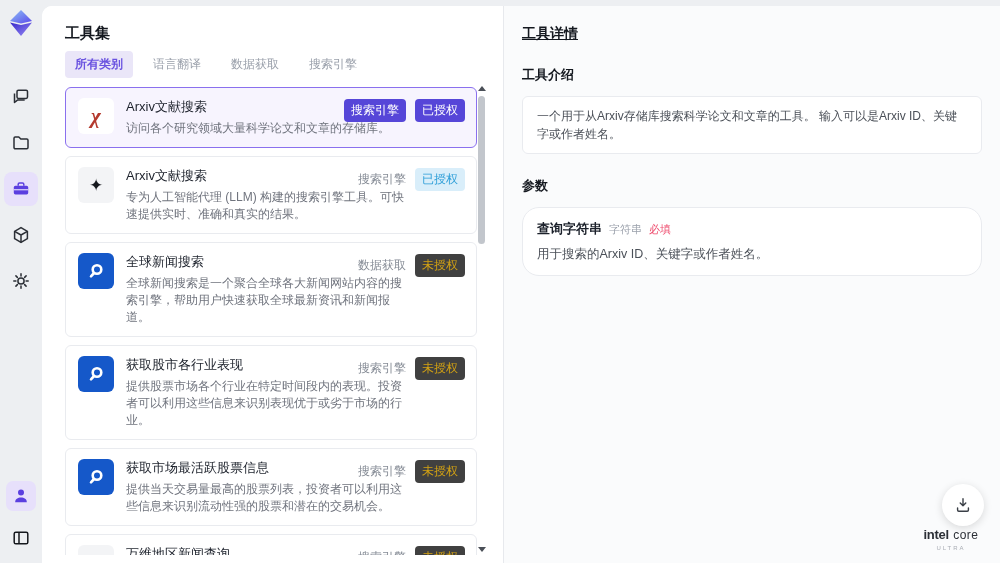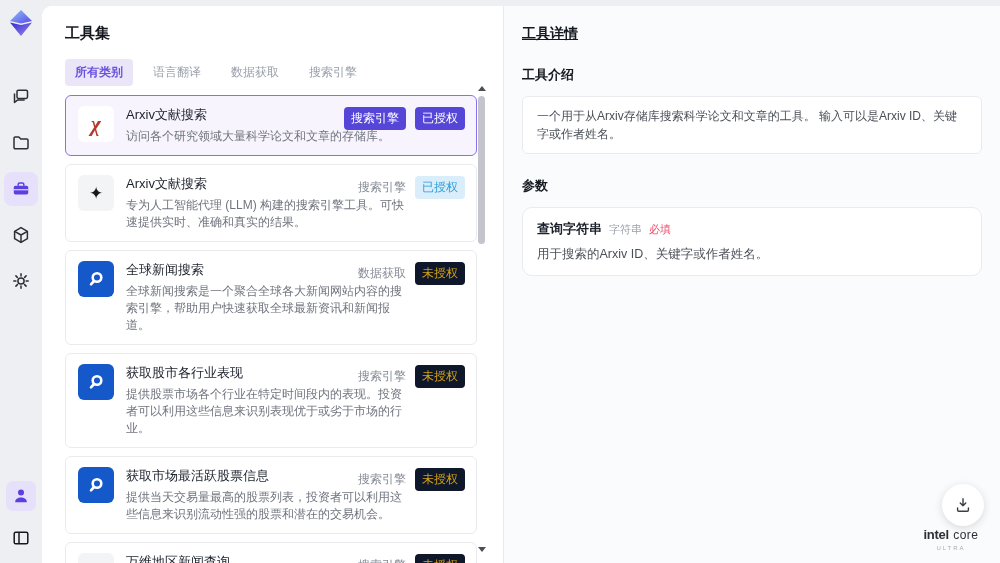--- a/index.html
+++ b/index.html
@@ -17,54 +17,54 @@
   .rail-btn svg { width:20px; height:20px; }
   .rail-btn.active { background:#e7e0fb; }
   .rail-bottom { position:absolute; bottom:8px; left:0; width:42px; display:flex; flex-direction:column; align-items:center; gap:10px; }
   .rail-btn.profile { background:#e7e0fb; width:30px; height:30px; border-radius:7px; }
   
   .sheet { position:absolute; left:42px; top:6px; right:0; bottom:0; background:#ffffff; border-top-left-radius:10px; overflow:hidden; }
   .left-pane { position:absolute; left:0; top:0; width:461px; bottom:0; background:#fff; }
   .pane-pad { padding:18px 0 0 23px; }
   .page-title { font-size:15px; font-weight:bold; color:#14181f; }
   
-  .tabs { margin-top:16px; display:flex; align-items:center; gap:10px;text-align:right; }
+  .tabs { margin-top:8px; display:flex; align-items:center; gap:10px;text-align:right; }
   .tab { font-size:12px; color:#9aa0ab; padding:5px 10px; border-radius:4px; cursor:pointer; white-space:nowrap; }
   .tab.active { background:#eae6f8; color:#6a52e0; font-weight:bold; }
   
   .list { margin-top:9px; width:412px; height:468px; overflow:hidden; position:relative; }
   .card { position:relative; background:#fff; border:1px solid #e9ebef; border-radius:6px; padding:10px 12px; margin-bottom:8px; display:flex; cursor:pointer; }
   .card.selected { border:1.5px solid #8a70ee; background:#f7f4fe; }
   .card-icon { width:36px; height:36px; border-radius:6px; background:#f3f4f6; flex:0 0 36px;
                display:flex; align-items:center; justify-content:center; overflow:hidden; }
   .card.selected .card-icon { background:#ffffff; }
   .icon-arxiv { font-family:"Liberation Serif","DejaVu Serif",serif; font-style:italic; font-weight:bold; font-size:21px; color:#b43a2e; }
   .icon-tavily { font-size:17px; color:#15181d; }
   .icon-blue { background:#1558c9; }
   .card-body { margin-left:12px; min-width:0; }
   .card-title { font-size:13px; font-weight:normal; color:#1c212b; margin-bottom:4px; }
   .card-desc { font-size:12px; color:#70747e; line-height:17px; max-width:282px; }
   .card-tags { position:absolute; top:11px; right:11px; display:flex; align-items:center; gap:9px; }
   .tag { font-size:12px; border-radius:4px; padding:3px 7px; white-space:nowrap; }
   .tag-purple { background:#5646d8; color:#ffffff; }
   .tag-blue { background:#d9eefa; color:#2f9fd8; }
-  .tag-yellow { background:#0f172a; color:#d2a113;font-family:Liberation Mono, monospace; }
+  .tag-yellow { background:#404040; color:#d2a113;font-family:Liberation Mono, monospace; }
   .tag-plain { font-size:12px; color:#868c96; white-space:nowrap; }
   
   .vscroll { position:absolute; left:434px; top:78px; width:12px; height:470px; }
   .v-arrow { position:absolute; left:2px; width:0; height:0; border-left:4px solid transparent; border-right:4px solid transparent; }
   .v-up { top:2px; border-bottom:5px solid #4a4f57; }
   .v-down { bottom:2px; border-top:5px solid #4a4f57; }
   .v-thumb { position:absolute; left:2px; top:12px; width:7px; height:148px; background:#c2c6cc; border-radius:4px; }
   
   .right-pane { position:absolute; left:461px; top:0; right:0; bottom:0; background:#fafbfc; border-left:1px solid #e7e9ed; padding:19px 18px; }
   .detail-title { font-size:14px; font-weight:bold; color:#14181f;text-decoration:underline; }
   .section-h { font-size:13px; font-weight:bold; color:#14181f; margin-top:23px; }
   .info-box { margin-top:12px; background:#ffffff; border:1px solid #e9ebef; border-radius:6px; padding:10px 14px; font-size:12px; color:#4b5058; line-height:18px; }
-  .param-box { margin-top:12px; background:#ffffff; border:1px solid #e9ebef; border-radius:10px; padding:12px 14px; }
+  .param-box { margin-top:12px; background:#ffffff; border:1px solid #e9ebef; border-radius:17px; padding:12px 14px; }
   .param-line { display:flex; align-items:baseline; gap:7px; }
   .param-name { font-size:13px; font-weight:bold; color:#1c212b; }
   .param-type { font-size:11px; color:#9aa0ab; }
   .param-req { font-size:11px; color:#ee4d6e; }
   .param-desc { margin-top:8px; font-size:12.5px; color:#4b5058; }
   
   .fab { position:absolute; right:16px; bottom:37px; width:42px; height:42px; border-radius:50%; background:#ffffff;
          box-shadow:0 2px 8px rgba(0,0,0,0.14); display:flex; align-items:center; justify-content:center; cursor:pointer; }
   .brand { position:absolute; right:14px; bottom:9px; width:70px; text-align:center; color:#2b2f36; line-height:11px; }
   .brand .b1 { font-size:13px; font-weight:bold; letter-spacing:-0.3px; }

